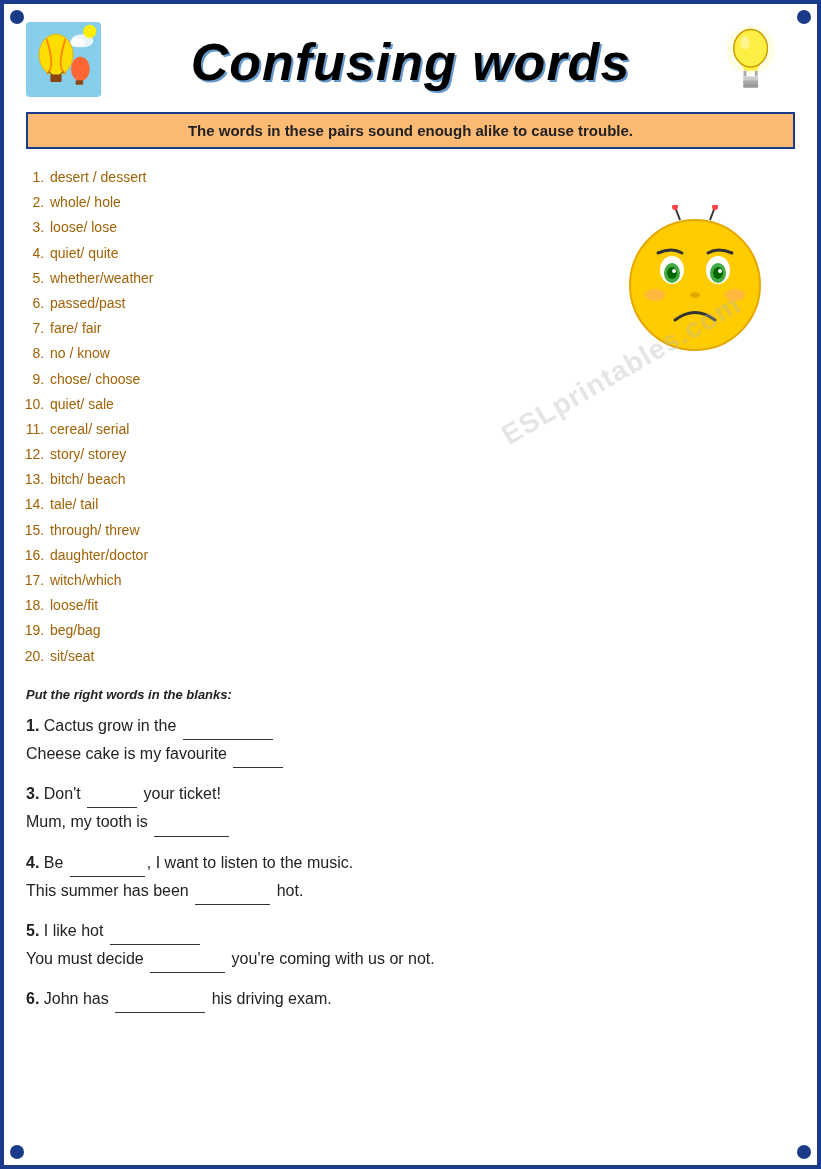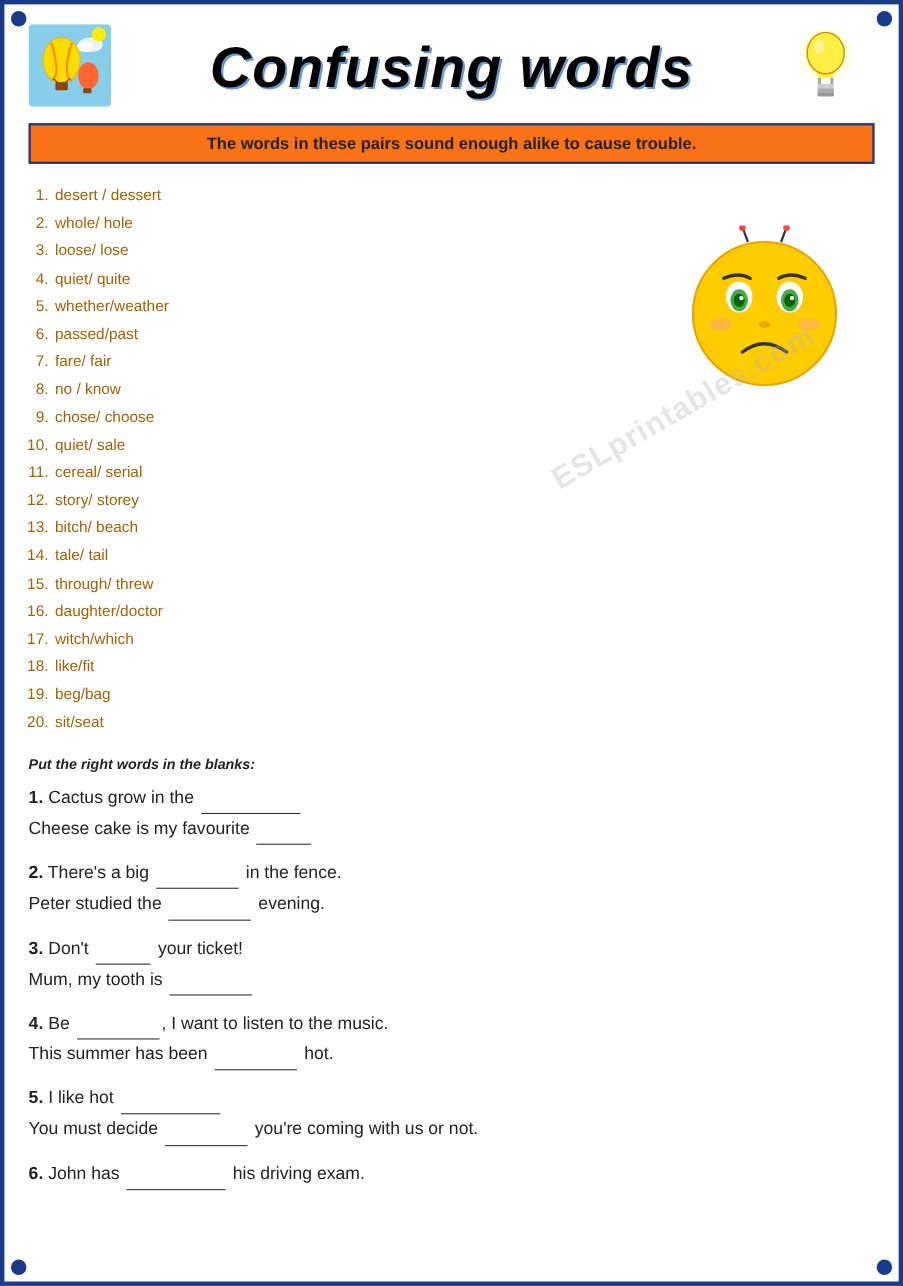--- a/index.html
+++ b/index.html
@@ -58,21 +58,21 @@
     
     .bulb-icon {
       width: 80px;
       height: 80px;
       flex-shrink: 0;
     }
 
     
     .subtitle-box {
       border: 2px solid #1a3a8a;
-      background: #f97316;
+      background: #fdba74;
       padding: 8px 16px;
       text-align: center;
       font-size: 15px;
       font-weight: bold;
       color: #222;
       margin-bottom: 16px;
     }
 
     
     .main-content {
@@ -245,21 +245,21 @@
           <li>no / know</li>
           <li>chose/ choose</li>
           <li>quiet/ sale</li>
           <li>cereal/ serial</li>
           <li>story/ storey</li>
           <li>bitch/ beach</li>
           <li>tale/ tail</li>
           <li>through/ threw</li>
           <li>daughter/doctor</li>
           <li>witch/which</li>
-          <li>like/fit</li>
+          <li>loose/fit</li>
           <li>beg/bag</li>
           <li>sit/seat</li>
         </ol>
     </div>
 
     <div class="emoji-container">
 
       <svg class="sad-face" viewBox="0 0 150 150" xmlns="http://www.w3.org/2000/svg">
 
         <circle cx="75" cy="80" r="65" fill="#ffcc00"></circle>
@@ -291,21 +291,20 @@
         <ellipse cx="35" cy="90" rx="10" ry="6" fill="#ff9999" opacity="0.4"></ellipse>
         <ellipse cx="115" cy="90" rx="10" ry="6" fill="#ff9999" opacity="0.4"></ellipse>
       </svg>
     </div>
   </div>
 
   <div class="exercise-section">
     <div class="exercise-title">Put the right words in the blanks:</div>
     <div id="exercise-items">
         <div class="exercise-item"><span class="item-num">1.</span> <span>Cactus grow in the <span class="blank blank-long">&nbsp;&nbsp;&nbsp;&nbsp;&nbsp;&nbsp;&nbsp;&nbsp;&nbsp;&nbsp;</span></span><br><span>Cheese cake is my favourite <span class="blank blank-short">&nbsp;&nbsp;&nbsp;&nbsp;&nbsp;&nbsp;&nbsp;&nbsp;&nbsp;&nbsp;</span></span></div>
-        <div class="exercise-item"><span class="item-num">2.</span> <span>There's a big <span class="blank blank-medium">&nbsp;&nbsp;&nbsp;&nbsp;&nbsp;&nbsp;&nbsp;&nbsp;&nbsp;&nbsp;</span> in the fence.</span><br><span>Peter studied the <span class="blank blank-medium">&nbsp;&nbsp;&nbsp;&nbsp;&nbsp;&nbsp;&nbsp;&nbsp;&nbsp;&nbsp;</span> evening.</span></div>
         <div class="exercise-item"><span class="item-num">3.</span> <span>Don't <span class="blank blank-short">&nbsp;&nbsp;&nbsp;&nbsp;&nbsp;&nbsp;&nbsp;&nbsp;&nbsp;&nbsp;</span> your ticket!</span><br><span>Mum, my tooth is <span class="blank blank-medium">&nbsp;&nbsp;&nbsp;&nbsp;&nbsp;&nbsp;&nbsp;&nbsp;&nbsp;&nbsp;</span></span></div>
         <div class="exercise-item"><span class="item-num">4.</span> <span>Be <span class="blank blank-medium">&nbsp;&nbsp;&nbsp;&nbsp;&nbsp;&nbsp;&nbsp;&nbsp;&nbsp;&nbsp;</span>, I want to listen to the music.</span><br><span>This summer has been <span class="blank blank-medium">&nbsp;&nbsp;&nbsp;&nbsp;&nbsp;&nbsp;&nbsp;&nbsp;&nbsp;&nbsp;</span> hot.</span></div>
         <div class="exercise-item"><span class="item-num">5.</span> <span>I like hot <span class="blank blank-long">&nbsp;&nbsp;&nbsp;&nbsp;&nbsp;&nbsp;&nbsp;&nbsp;&nbsp;&nbsp;</span></span><br><span>You must decide <span class="blank blank-medium">&nbsp;&nbsp;&nbsp;&nbsp;&nbsp;&nbsp;&nbsp;&nbsp;&nbsp;&nbsp;</span> you're coming with us or not.</span></div>
         <div class="exercise-item"><span class="item-num">6.</span> <span>John has <span class="blank blank-long">&nbsp;&nbsp;&nbsp;&nbsp;&nbsp;&nbsp;&nbsp;&nbsp;&nbsp;&nbsp;</span> his driving exam.</span></div>
       </div>
   </div>
 
 </div>
 
 </body></html>

